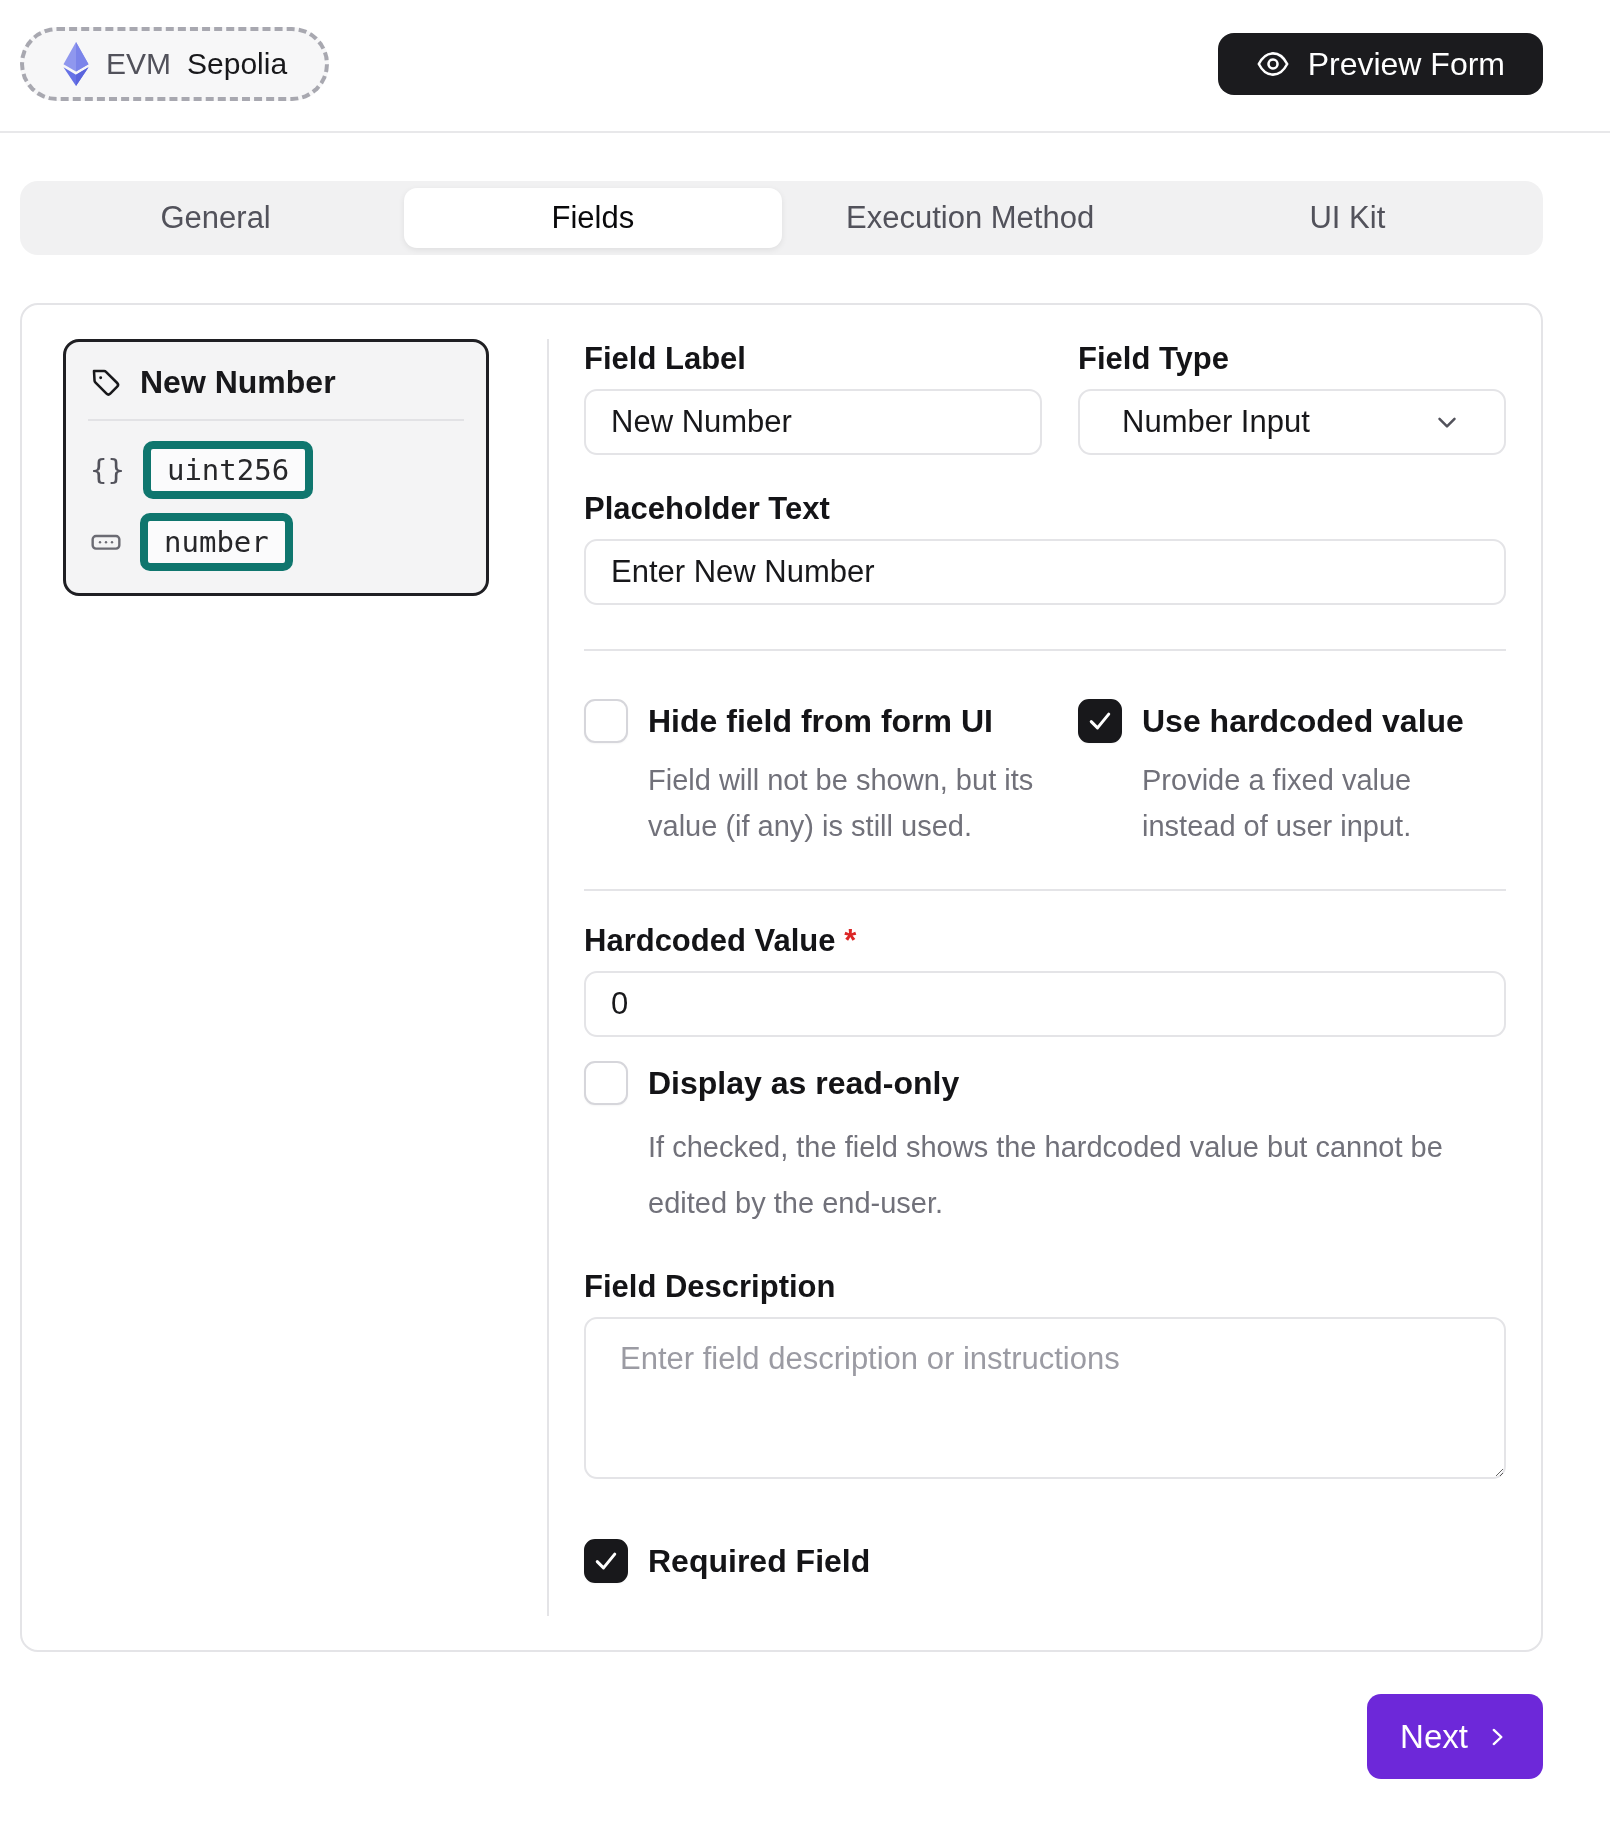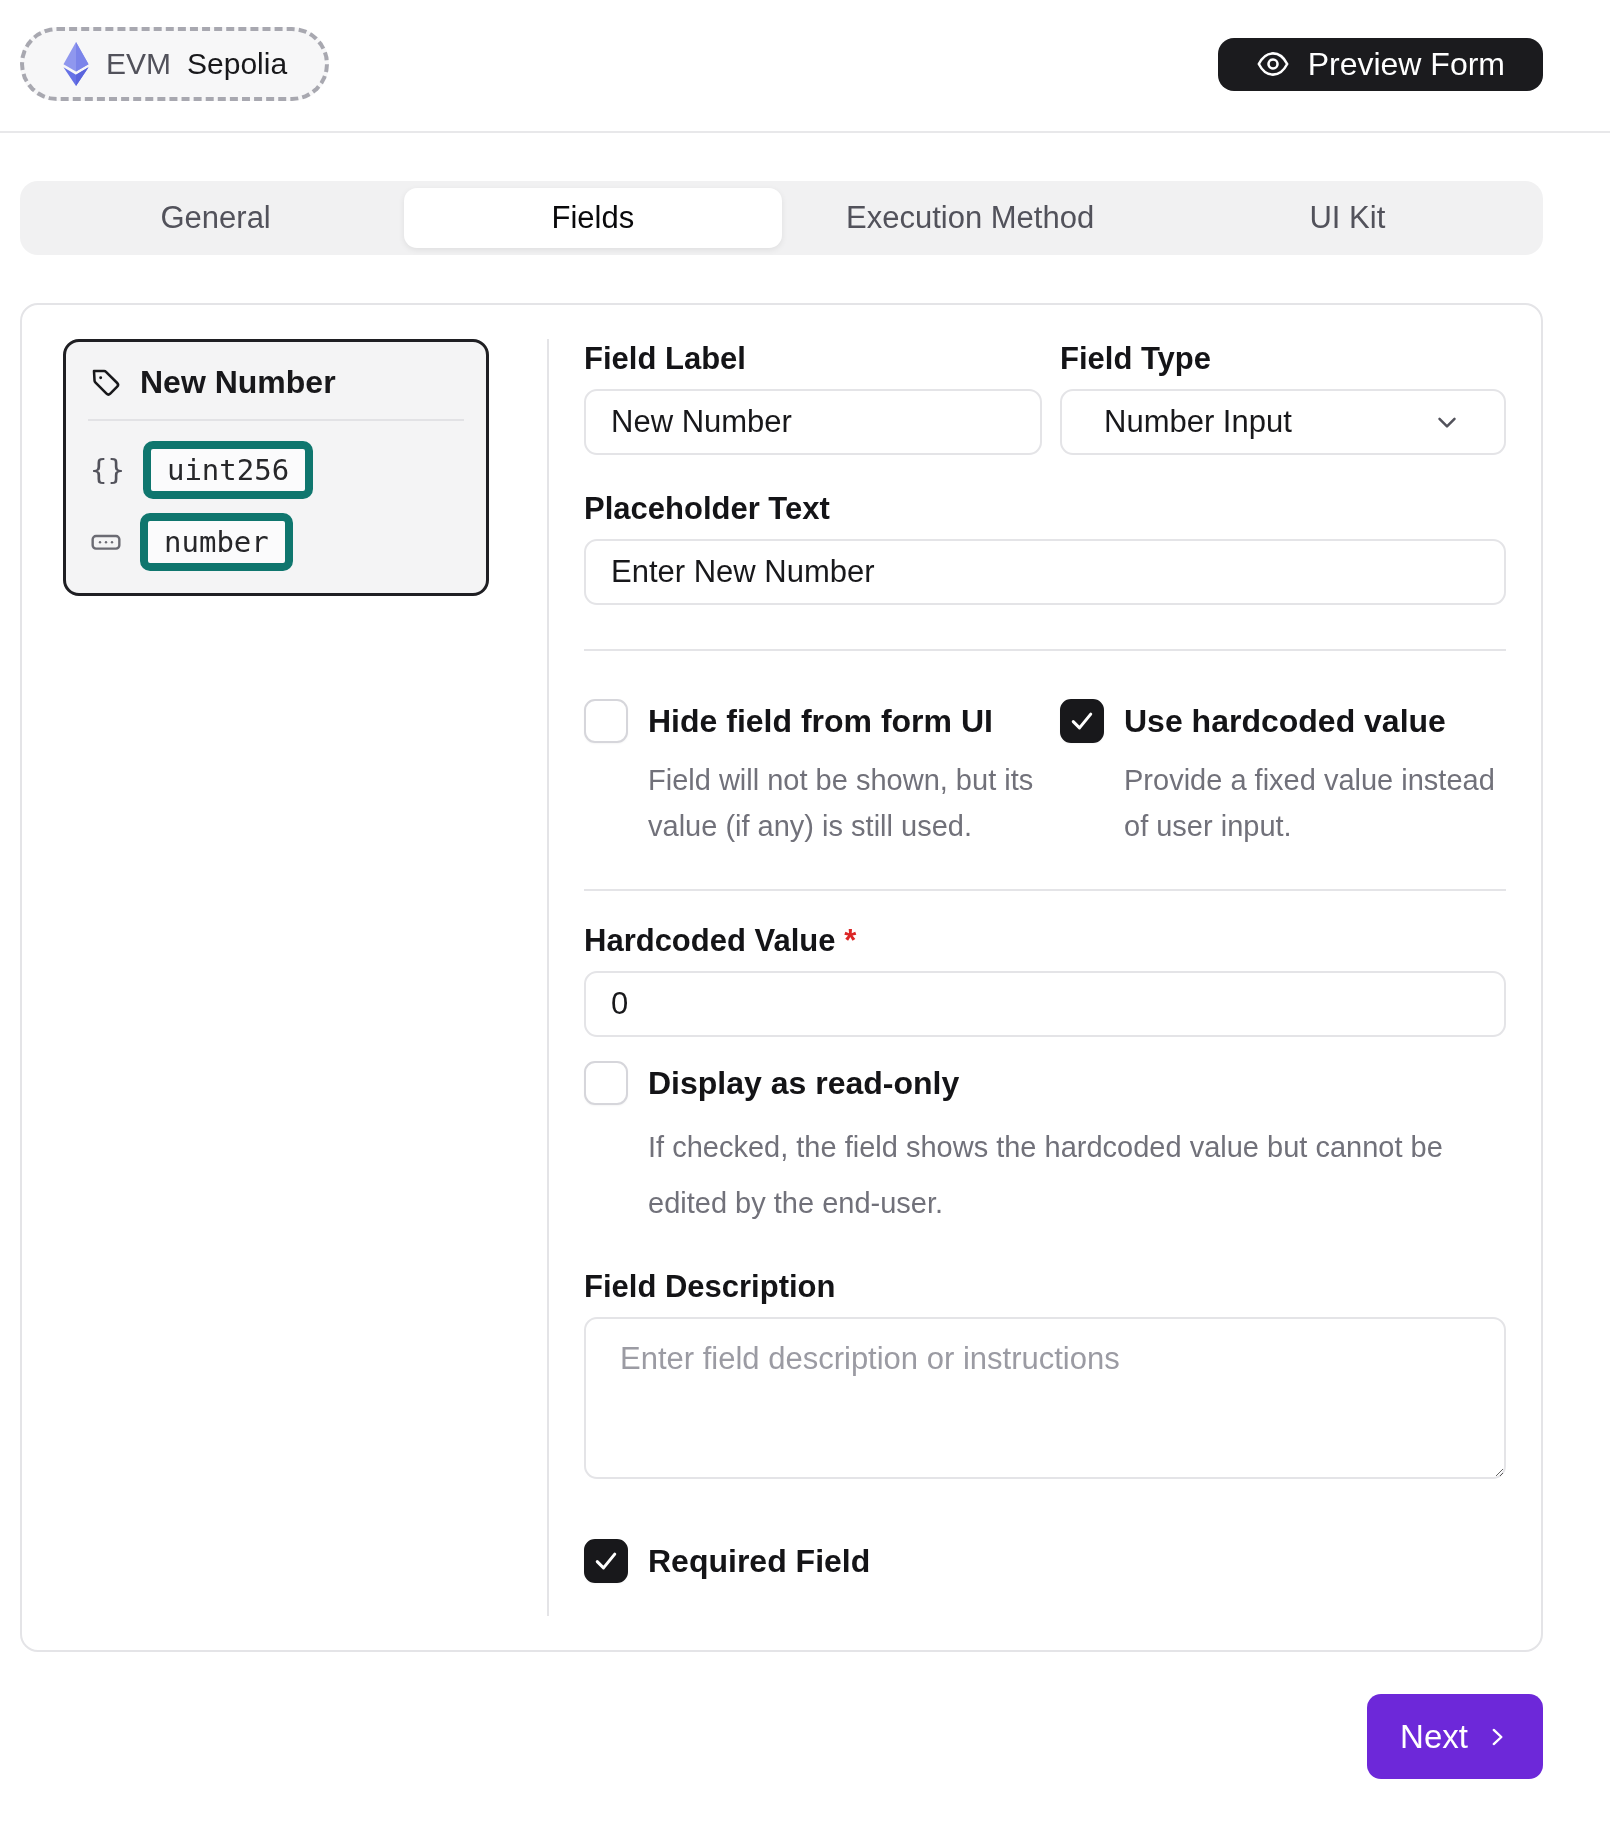--- a/index.html
+++ b/index.html
@@ -9,21 +9,21 @@
   .top-bar { display: flex; justify-content: space-between; align-items: center;
     margin: 28px 67px 0 20px; height: 72px; }
 
   .network-pill { display: inline-flex; align-items: center; gap: 16px;
     height: 74px; padding: 0 38px; border: 4px dashed #a8a8b0; border-radius: 999px;
     background: #f7f7f8; cursor: pointer; }
   .network-pill .chain { font-size: 30px; color: #52525b; }
   .network-pill .net { font-size: 30px; color: #18181b; font-weight: 500; }
 
   .preview-btn { display: inline-flex; align-items: center; gap: 18px;
-    height: 53px; padding: 0 38px; background: #1b1b1e; border: none;
+    height: 62px; padding: 0 38px; background: #1b1b1e; border: none;
     border-radius: 16px; color: #ffffff; font-size: 32px; font-weight: 500;
     font-family: inherit; cursor: pointer; }
 
   .header-divider { border: none; border-top: 2px solid #e8e8ea; margin: 31px 0 0 0; }
 
   .tab-bar { display: grid; grid-template-columns: repeat(4, 1fr);
     margin: 48px 67px 0 20px; height: 74px; background: #f1f1f2;
     border-radius: 18px; padding: 7px; }
   .tab { display: flex; align-items: center; justify-content: center;
     font-size: 31px; color: #52525b; border-radius: 13px; cursor: pointer;
@@ -42,21 +42,21 @@
   .card-divider { border: none; border-top: 2px solid #e2e2e5; margin: 18px -2px 20px -2px; }
   .card-meta-row { display: flex; align-items: center; gap: 18px; margin-top: 14px; }
   .braces { font-family: "DejaVu Sans Mono", monospace; font-size: 29px; color: #52525b; }
   .meta-badge { font-family: "DejaVu Sans Mono", monospace; font-size: 29px;
     color: #27272a; background: #fbfbfc; border: 8px solid #0f766e;
     border-radius: 10px; padding: 4px 16px; }
 
   .v-divider { width: 2px; background: #e4e4e7; margin: 0 0 34px 28px; flex: none; }
 
   .form-col { flex: 1; padding: 0 35px 0 35px; }
-  .two-col { display: grid; grid-template-columns: 458px 1fr; column-gap: 18px; }
+  .two-col { display: grid; grid-template-columns: 458px 1fr; column-gap: 36px; }
 
   .field-label { font-size: 31px; font-weight: 600; color: #141417;
     line-height: 40px; margin-bottom: 10px; }
   .req { color: #dc2626; }
 
   .text-input { width: 100%; height: 66px; border: 2px solid #e4e4e7;
     border-radius: 13px; font-size: 31px; color: #18181b; padding: 0 25px;
     font-family: inherit; background: #fff; outline: none; }
 
   .select { height: 66px; border: 2px solid #e4e4e7; border-radius: 13px;

